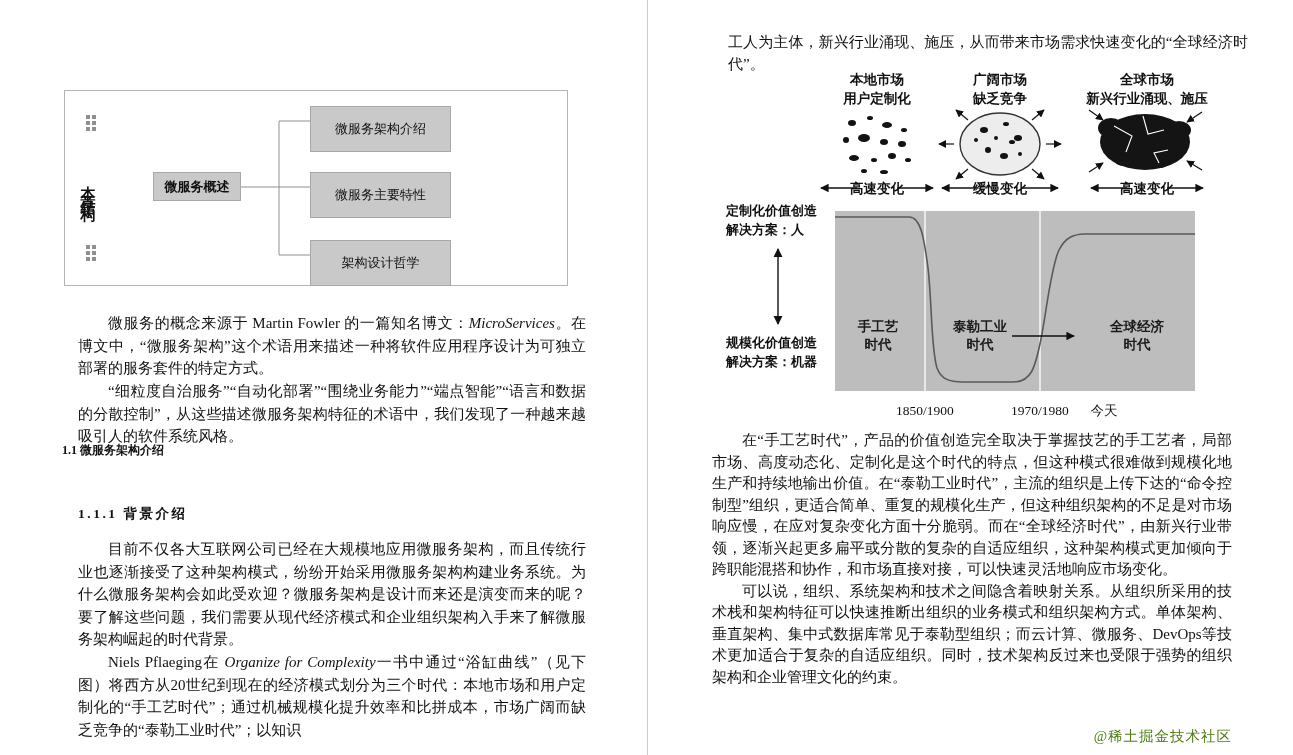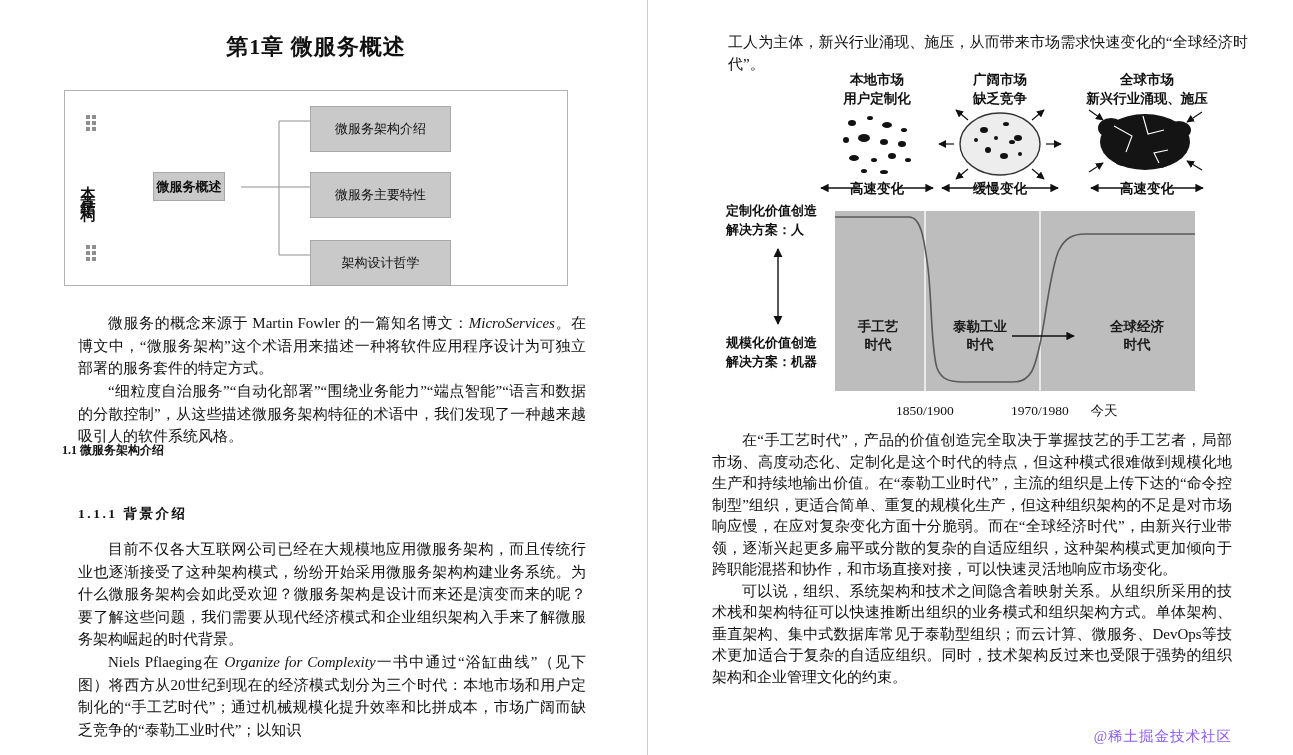--- a/index.html
+++ b/index.html
@@ -23,49 +23,48 @@
   #chapter-title { top:32px; text-align:center; font-size:22px; font-weight:bold; letter-spacing:1px; margin:0; }
 
   #structure-diagram { top:90px; left:2px; width:502px; height:194px; border:1px solid #b3b3b3; background:#fff; position:absolute; }
   .dots { position:absolute; left:21px; display:grid; grid-template-columns:repeat(2,4px); grid-auto-rows:4px; gap:2px; }
   .dots span { background:#8f8f8f; display:block; }
   .dots-top { top:24px; } .dots-bottom { bottom:24px; }
   #vlabel { position:absolute; left:13px; top:50%; transform:translateY(-50%);
     writing-mode:vertical-rl; font-size:15px; font-weight:bold; letter-spacing:7px; }
   .d-node { position:absolute; background:#c9c9c9; border:1px solid #a8a8a8; box-sizing:border-box;
     display:flex; align-items:center; justify-content:center; font-size:13px; }
-  .d-root  { left:88px; top:81px; width:72px; height:29px; font-weight:bold; }
+  .d-root  { left:88px; top:81px; width:88px; height:29px; font-weight:bold; }
   .d-child { left:245px; width:141px; height:46px; }
   .d-c0 { top:15px; } .d-c1 { top:81px; } .d-c2 { top:149px; }
   #diagram-lines { position:absolute; left:0; top:0; }
 
   #p1 { top:296px; }
   #p2 { top:364px; }
   #section-heading { top:442px; font-size:12px; font-weight:bold; margin:0; }
   #subsection-heading { top:489px; font-size:13.5px; font-weight:bold; letter-spacing:2.5px; margin:16px; }
   #p3 { top:522px; }
   #p4 { top:635px; }
 
   
   #intro { top:16px; }
   #economy-figure { position:absolute; top:66px; left:0; }
   #right-body { position:absolute; top:430px; left:0; width:100%; }
   #right-body p { margin:0; }
-  #watermark { position:absolute; top:727px; right:0; font-size:14.5px; color:#8b5cf6; letter-spacing:1px; }
+  #watermark { position:absolute; top:727px; right:0; font-size:14.5px; color:#4d7c0f; letter-spacing:1px; }
 
   svg text { font-family:"Liberation Serif","DejaVu Serif",serif; }
 </style>
 </head>
 <body>
 
 <div class="divider"></div>
 
 <div class="page" id="left-page">
 
-  <h1 class="abs" id="chapter-title">第1章 微服务概述</h1>
 
   <div id="structure-diagram">
     <div class="dots dots-top">
       <span></span>
         <span></span>
         <span></span>
         <span></span>
         <span></span>
         <span></span>
     </div>

